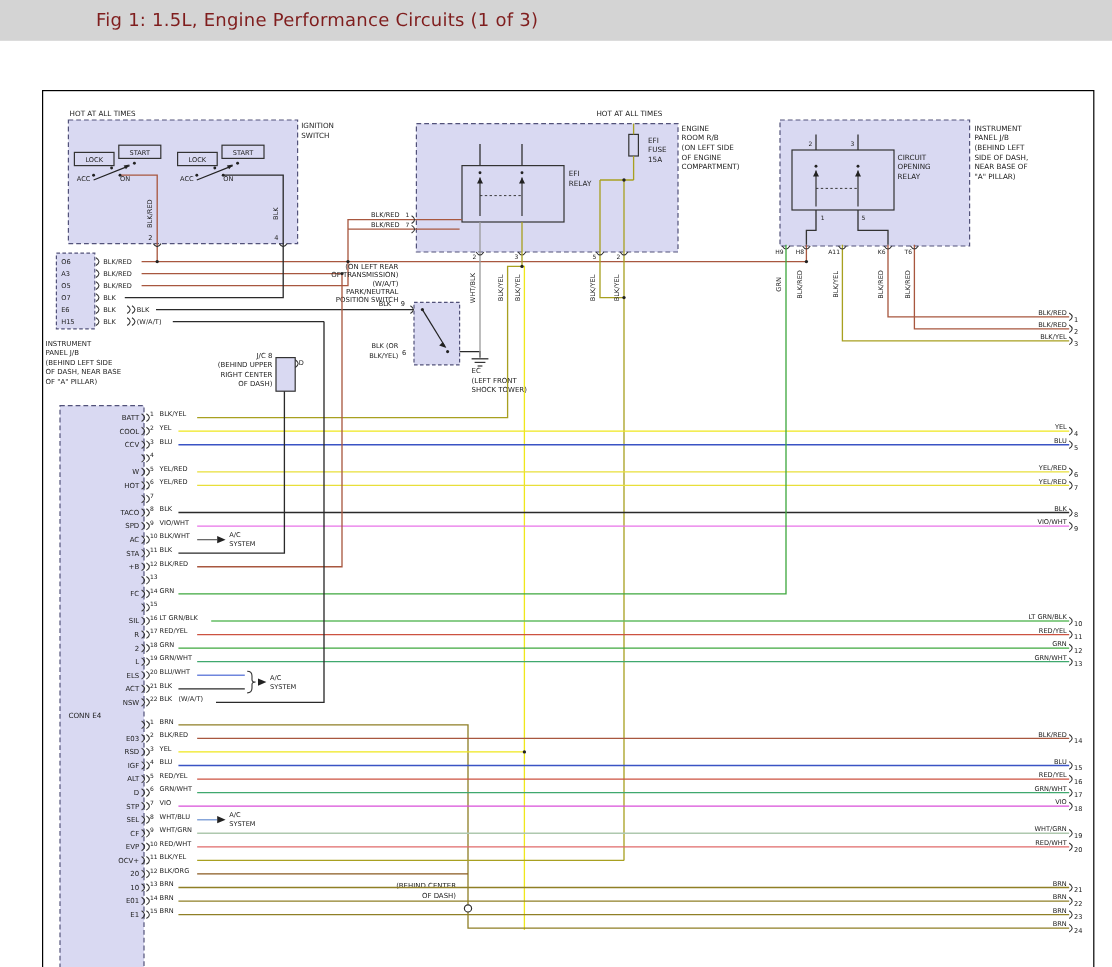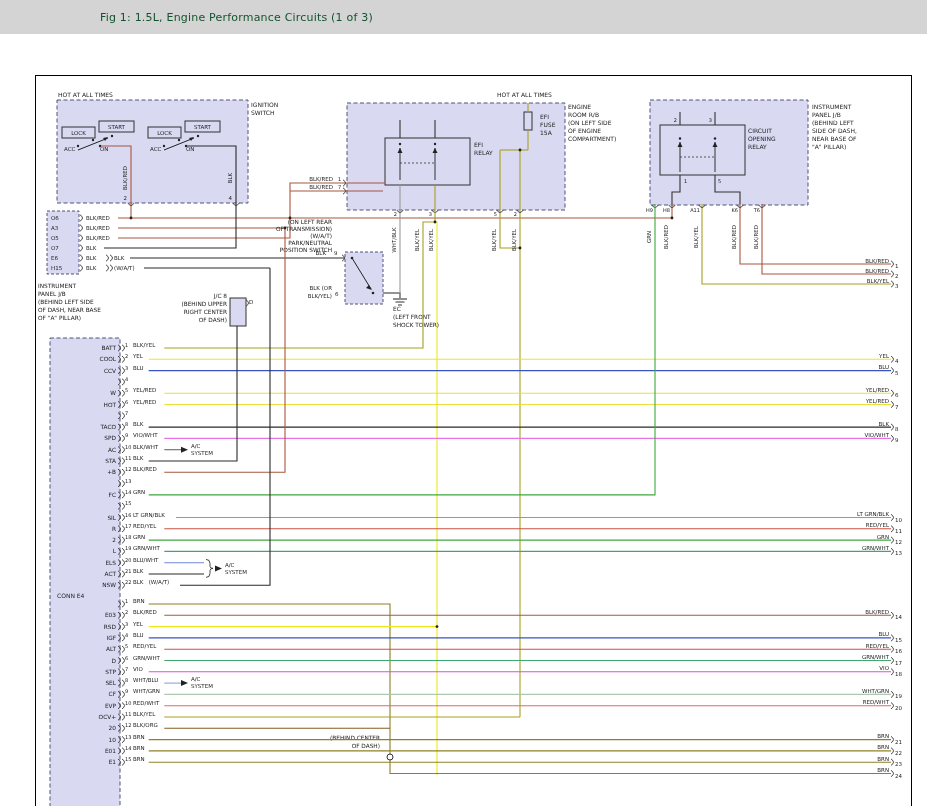--- a/index.html
+++ b/index.html
@@ -1,20 +1,20 @@
 <!DOCTYPE html>
 <html><head>
 <meta charset="utf-8">
 <style>
   html,body{margin:0;padding:0;}
   body{width:927px;height:806px;position:relative;background:#ffffff;overflow:hidden;
        font-family:"DejaVu Sans",sans-serif;}
   .header{position:absolute;top:0;left:0;width:927px;height:34px;background:#d4d4d4;
           display:flex;align-items:center;}
-  .header .title{padding-left:100px;font-size:11px;color:#14532d;letter-spacing:.2px;}
+  .header .title{padding-left:80px;font-size:15px;color:#7f1d1d;letter-spacing:.2px;}
   svg#diagram{position:absolute;top:0;left:0;}
   svg text{font-family:"DejaVu Sans",sans-serif;}
 </style>
 </head>
 <body>
 
 <div class="header">
   <div class="title">Fig 1: 1.5L, Engine Performance Circuits (1 of 3)</div>
 </div>
 

